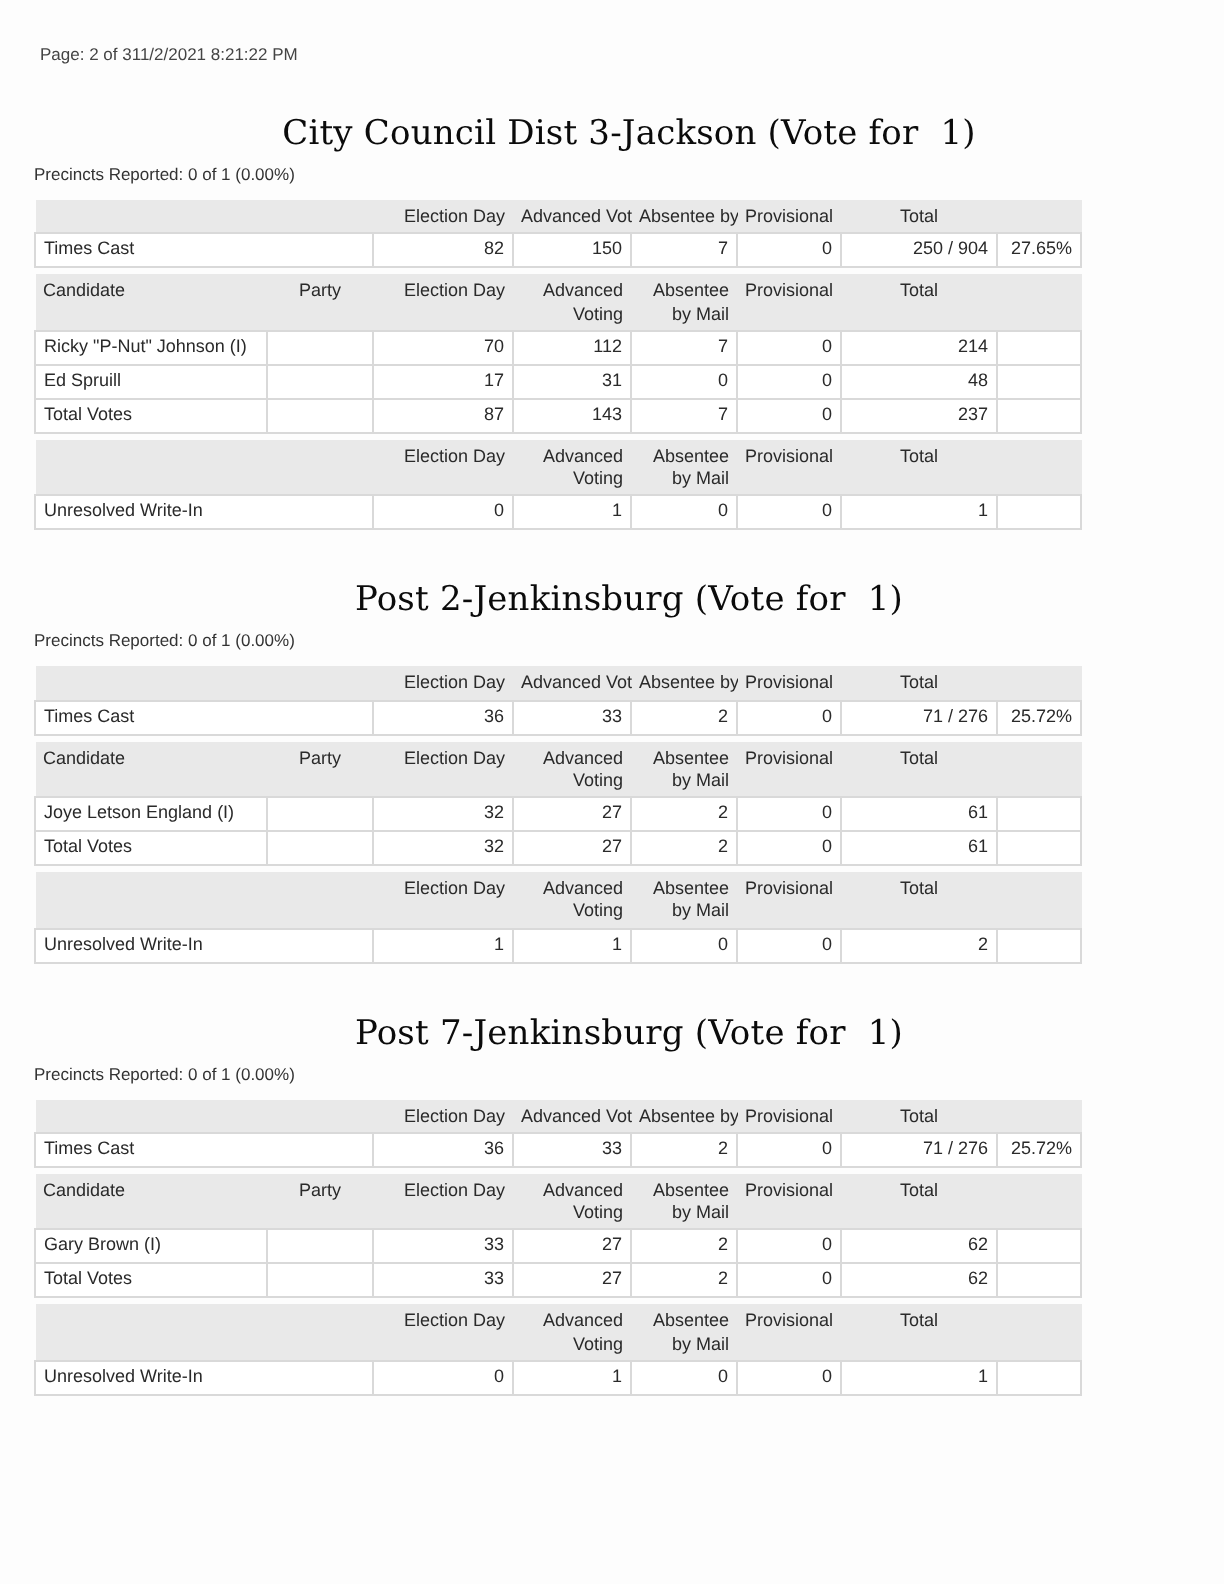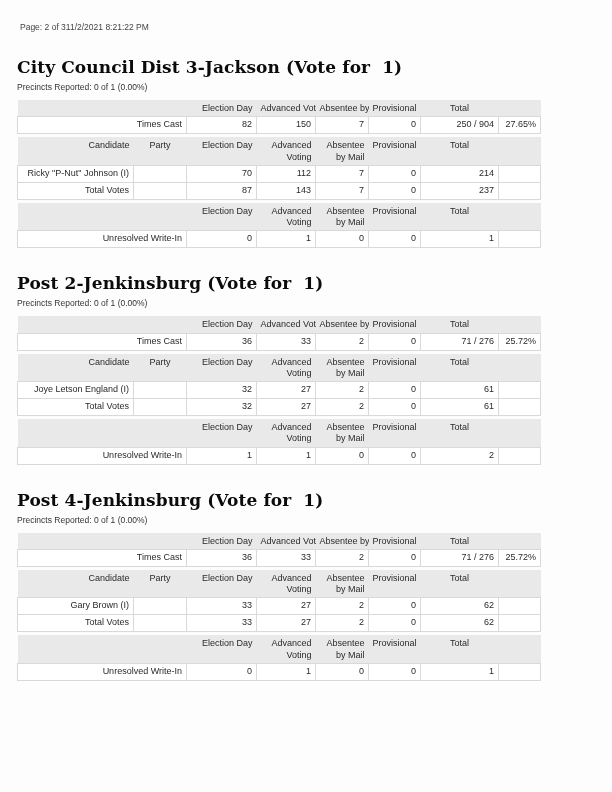--- a/index.html
+++ b/index.html
@@ -12,26 +12,27 @@
     overflow:hidden;
   }
   .meta-row{
     display:flex;
     padding:22px 22px 0 20px;
     font-size:8.5px;color:#444;
   }
   .contest{margin:0;}
   .contest-title{
     font-family:"DejaVu Serif", serif;
-    font-weight:bold;
+    font-weight:normal;
     font-size:17px;
     color:#0b0b0b;
     margin:25px 0 5px 17px;
     white-space:pre-wrap;
     letter-spacing:.1px;
+    text-align:center;
   }
   .precincts{
     font-size:8.5px;color:#333;
     margin:0 0 8px 17px;
   }
   table.tbl{
     border-collapse:collapse;
     table-layout:fixed;
     width:523px;
     margin:0 0 3px 17px;
@@ -52,21 +53,21 @@
     background:#fff;
     border:1px solid #d9d9d9;
     padding:2px 4px;
     height:12px;
     overflow:hidden;
     white-space:nowrap;
     line-height:1.3;
   }
   .num{text-align:right;}
   .ctr{}
-  .lab{text-align:right;}
+  .lab{text-align:left;}
   .hrow-tall th{height:22px;}
   col.w-label{width:116px;} col.w-party{width:53px;}
   col.w-label2{width:169px;}
   col.w-ed{width:70px;} col.w-av{width:59px;} col.w-ab{width:53px;}
   col.w-pr{width:52px;} col.w-to{width:78px;} col.w-pc{width:42px;}
 </style>
 </head>
 <body>
 
 <div class="meta-row">
@@ -136,20 +137,30 @@
       <td class="lab">Ricky "P-Nut" Johnson (I)</td>
       <td class="ctr"></td>
       <td class="num">70</td>
       <td class="num">112</td>
       <td class="num">7</td>
       <td class="num">0</td>
       <td class="num">214</td>
       <td class="num"></td>
     </tr>
     <tr>
+      <td class="lab">Ed Spruill</td>
+      <td class="ctr"></td>
+      <td class="num">17</td>
+      <td class="num">31</td>
+      <td class="num">0</td>
+      <td class="num">0</td>
+      <td class="num">48</td>
+      <td class="num"></td>
+    </tr>
+    <tr>
       <td class="lab">Total Votes</td>
       <td class="ctr"></td>
       <td class="num">87</td>
       <td class="num">143</td>
       <td class="num">7</td>
       <td class="num">0</td>
       <td class="num">237</td>
       <td class="num"></td>
     </tr>
   </tbody>
@@ -296,21 +307,21 @@
       <td class="num">0</td>
       <td class="num">0</td>
       <td class="num">2</td>
       <td class="num"></td>
     </tr>
   </tbody>
     </table>
 </section>
 
 <section class="contest">
-  <h1 class="contest-title">Post 4-Jenkinsburg (Vote for  1)</h1>
+  <h1 class="contest-title">Post 7-Jenkinsburg (Vote for  1)</h1>
   <div class="precincts">Precincts Reported: 0 of 1 (0.00%)</div>
 
   <table class="tbl">
     <colgroup>
         <col class="w-label2">
         <col class="w-ed">
         <col class="w-av">
         <col class="w-ab">
         <col class="w-pr">
         <col class="w-to">

